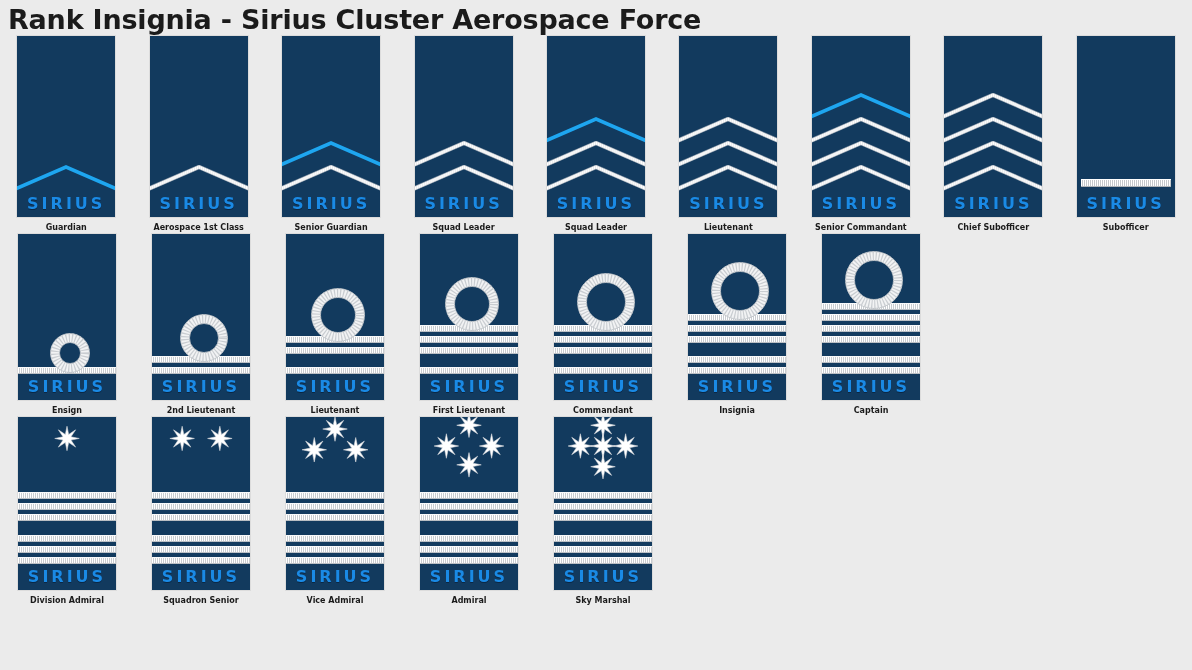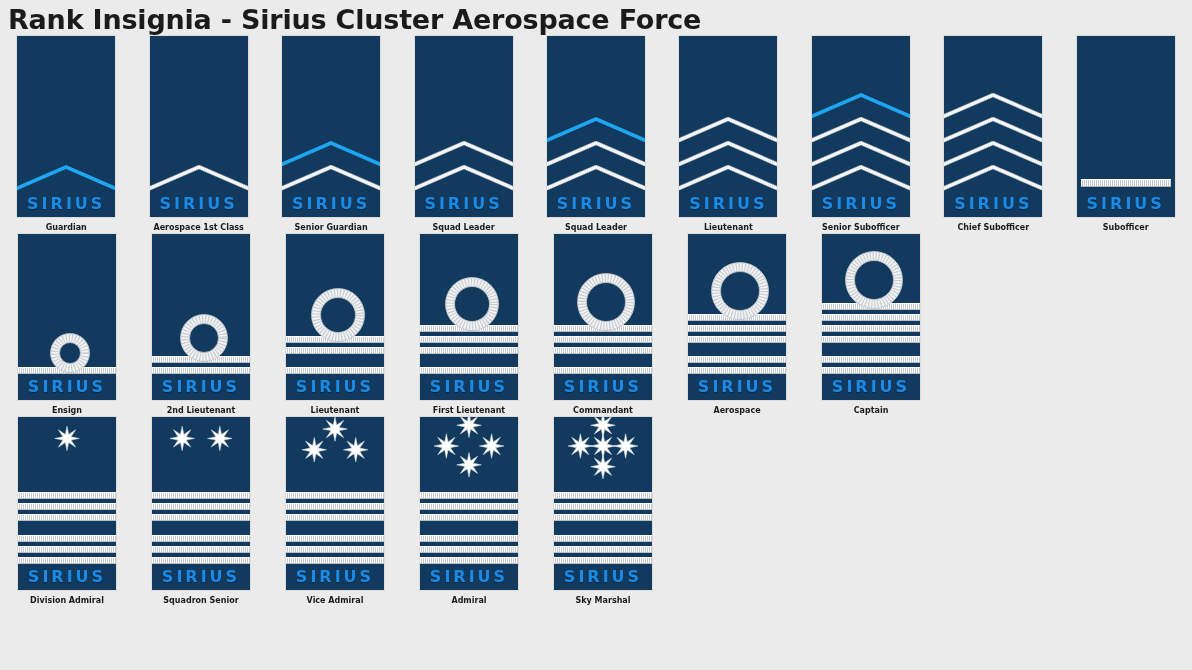--- a/index.html
+++ b/index.html
@@ -288,21 +288,21 @@
             <div class="chev" style="bottom: 98px;">
               <svg viewBox="0 0 104 26" preserveAspectRatio="none">
                 <polygon points="52,0 104,22 104,26 52,4 0,26 0,22" fill="#1ea6f0"></polygon>
               </svg>
             </div>
           </div>
           <div class="wordmark">
             <span>SIRIUS</span>
           </div>
         </div>
-        <div class="caption">Senior Subofficer</div>
+        <div class="caption">Senior Commandant</div>
       </div>
       <div class="cell">
         <div class="card">
           <div class="patch">
             <div class="chev" style="bottom: 26px;">
               <svg viewBox="0 0 104 26" preserveAspectRatio="none">
                 <defs>
                   <pattern id="p13" width="2" height="2" patternUnits="userSpaceOnUse">
                     <rect width="2" height="2" fill="#e9ebed"></rect>
                     <rect width="1" height="2" fill="#ffffff"></rect>
@@ -486,21 +486,21 @@
                 <circle cx="29" cy="29" r="28.5" fill="none" stroke="#b9bec3" stroke-width="0.8"></circle>
                 <circle cx="29" cy="29" r="19.5" fill="none" stroke="#b9bec3" stroke-width="0.8"></circle>
                 <circle cx="29" cy="29" r="24" fill="none" stroke="#c9cdd1" stroke-width="9" stroke-dasharray="1.2 1.8"></circle>
               </svg>
             </div>
           </div>
           <div class="wordmark">
             <span>SIRIUS</span>
           </div>
         </div>
-        <div class="caption">Aerospace</div>
+        <div class="caption">Insignia</div>
       </div>
       <div class="cell">
         <div class="card">
           <div class="patch">
             <div class="stripe braid" style="bottom: 26px;"></div>
             <div class="stripe braid" style="bottom: 37px;"></div>
             <div class="stripe navy" style="bottom: 48px;"></div>
             <div class="stripe braid" style="bottom: 57px;"></div>
             <div class="stripe braid" style="bottom: 68px;"></div>
             <div class="stripe braid" style="bottom: 79px;"></div>

